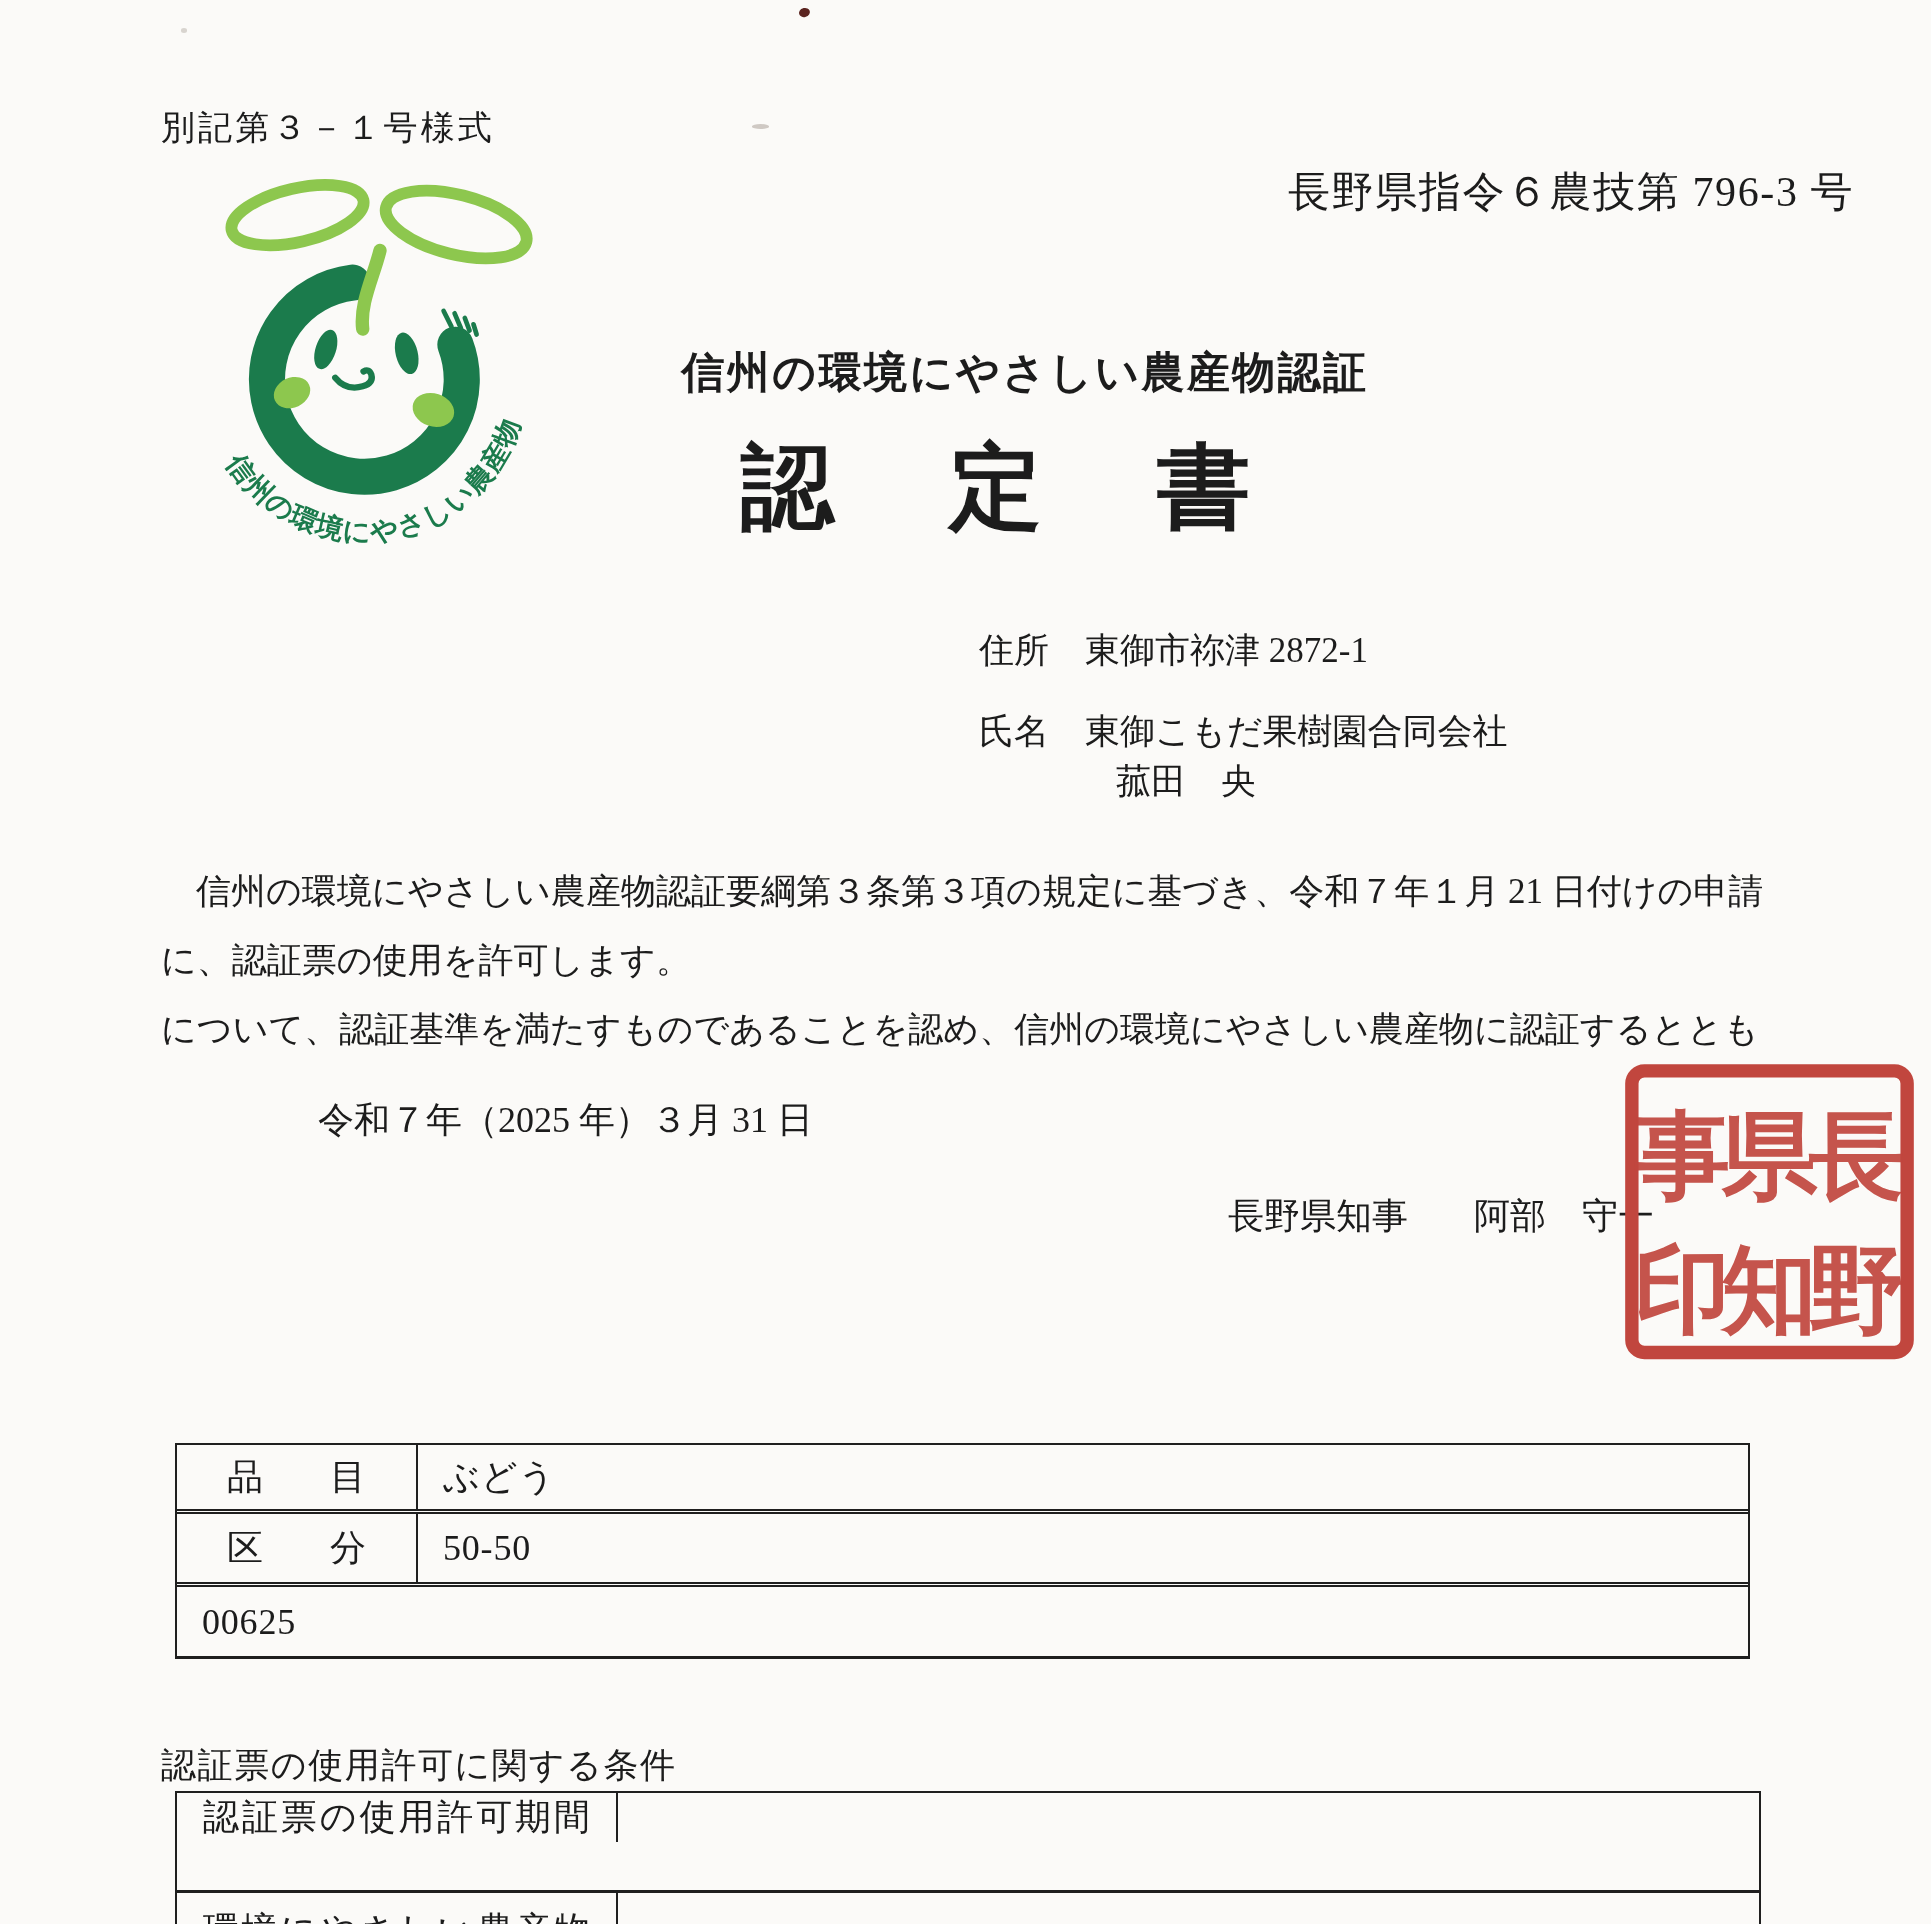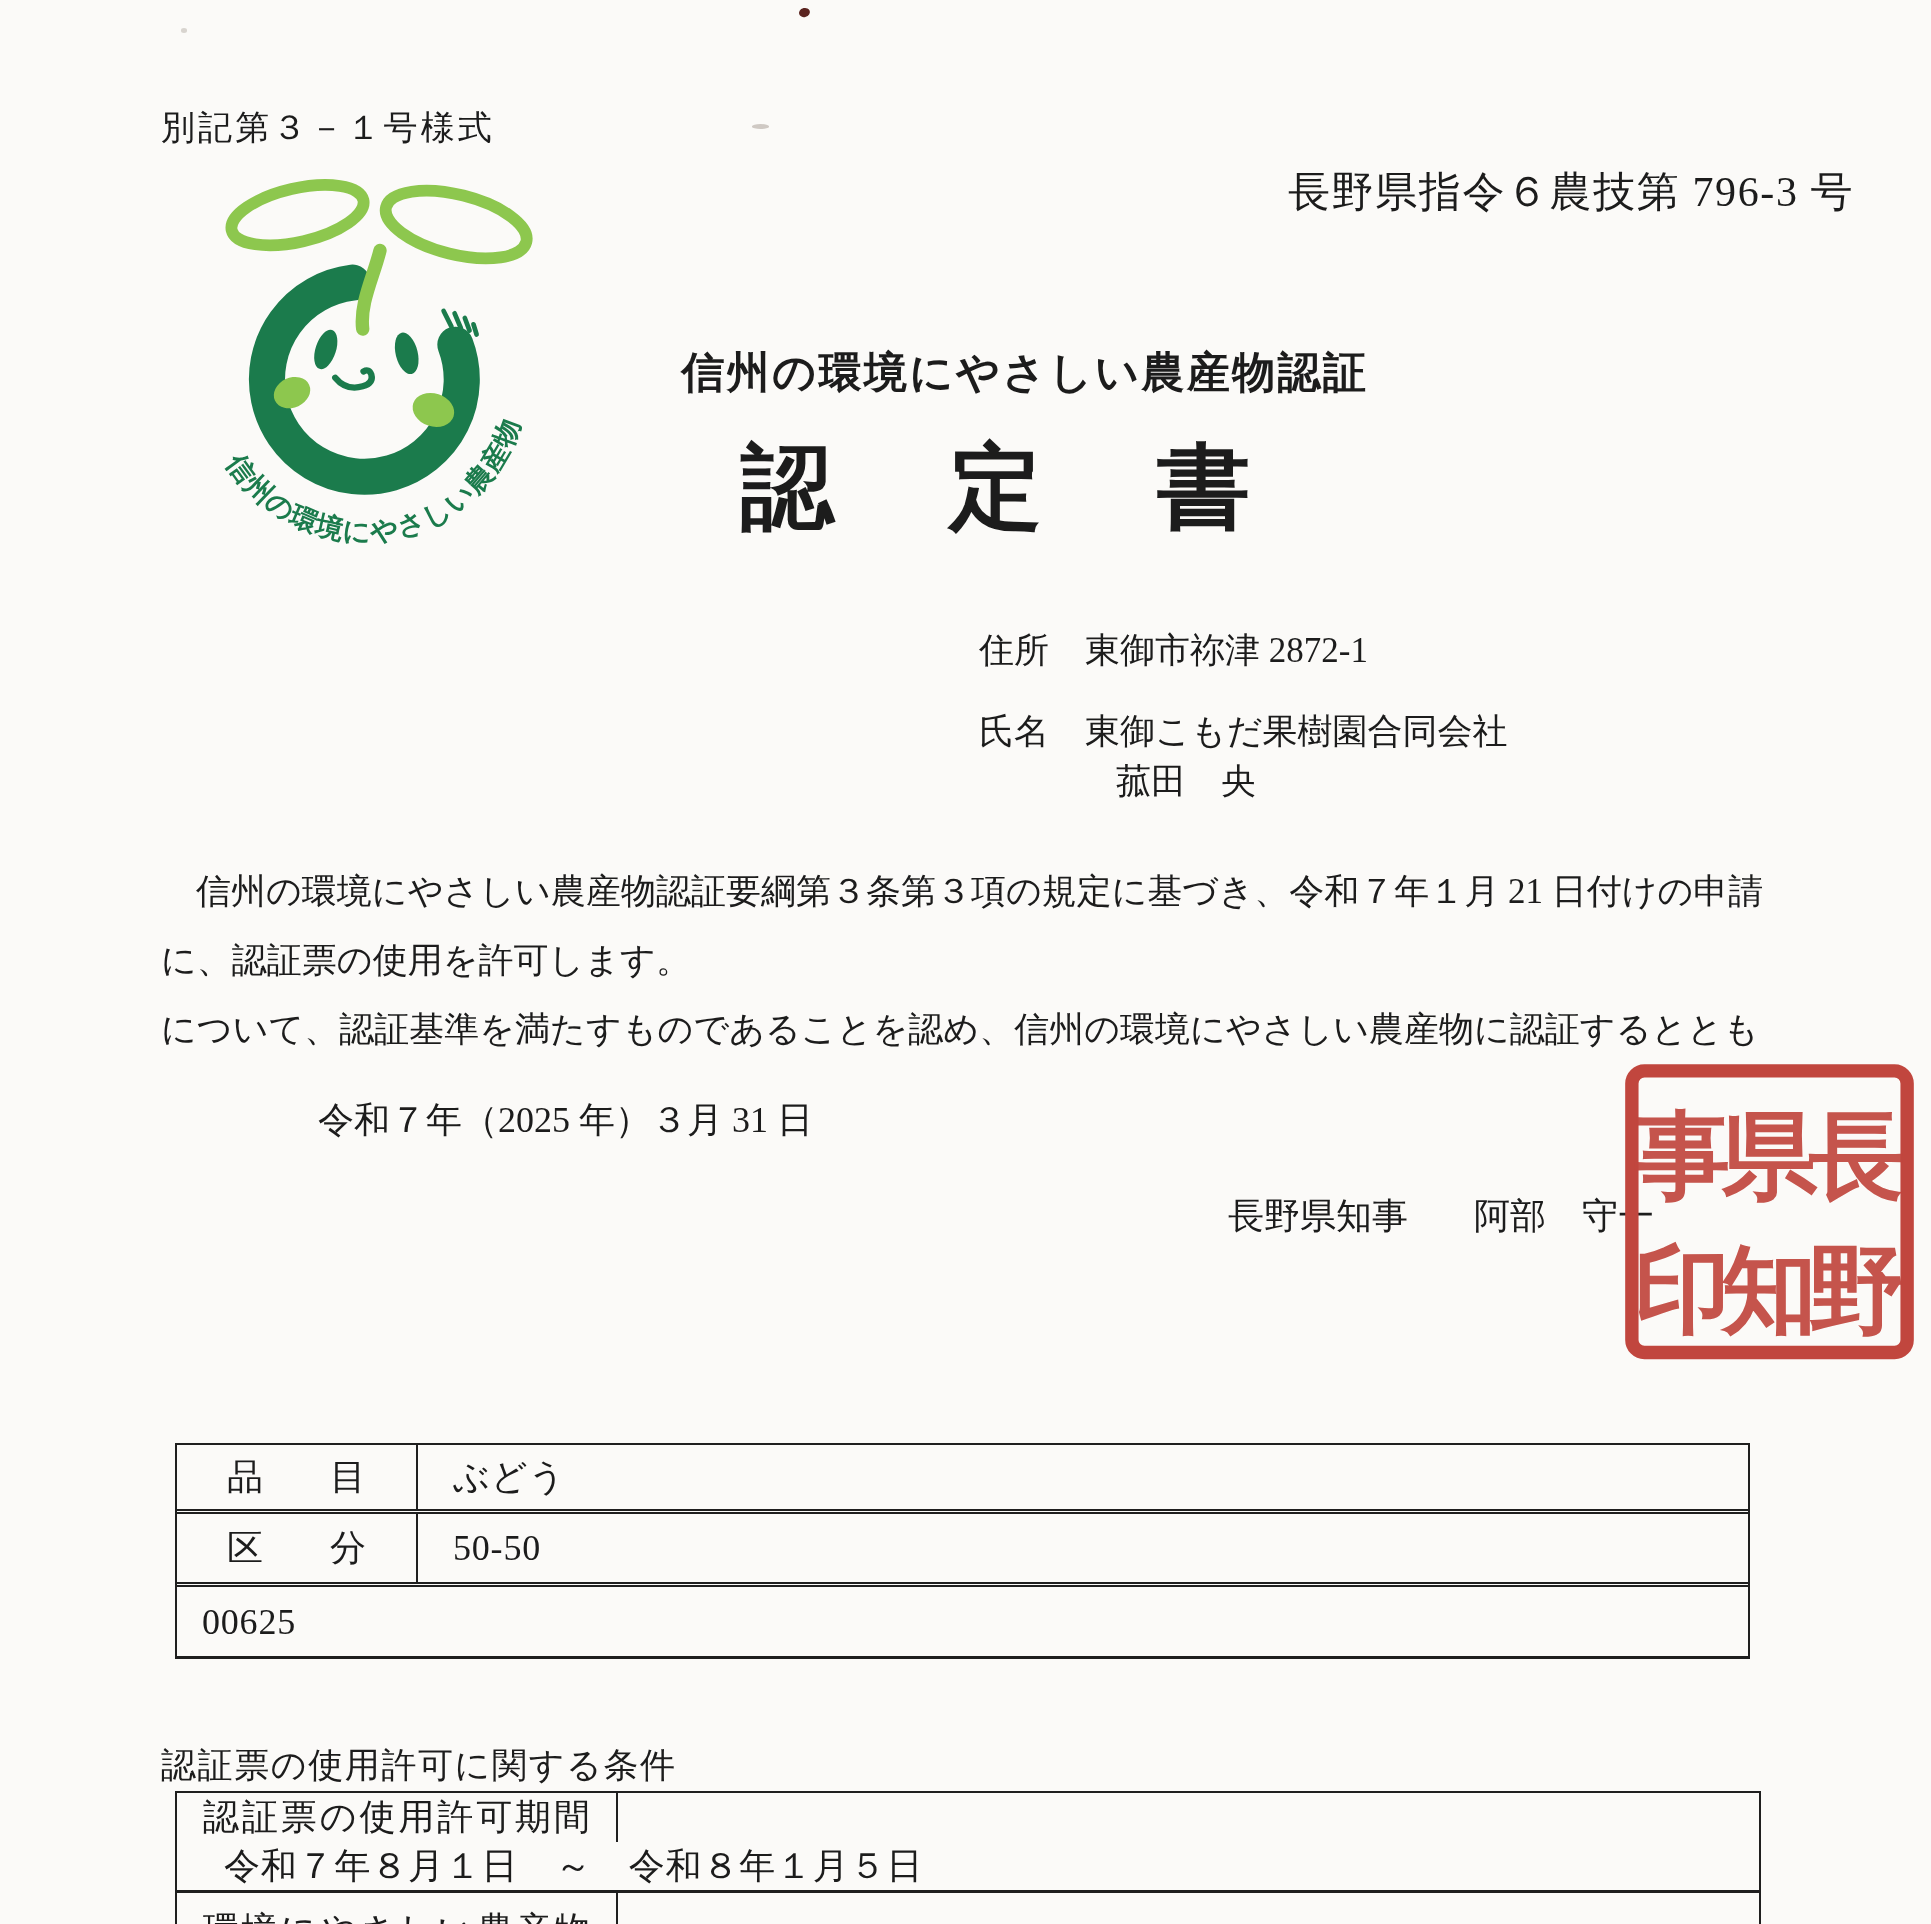--- a/index.html
+++ b/index.html
@@ -35,21 +35,21 @@
   
   .date-line{left:318px;top:1096px;font-size:36px;}
   .signer-line{left:1228px;top:1192px;font-size:36px;}
   .signer-title{margin-right:66px;}
   
   .cert-table{
     left:175px;top:1443px;width:1575px;
     border:2.4px solid #1f1f1f;border-bottom-width:3.1px;
     box-sizing:border-box;background:transparent;
   }
-  .cert-table .trow{display:flex;box-sizing:border-box;gap:10px;}
+  .cert-table .trow{display:flex;box-sizing:border-box;}
   .cert-table .trow + .trow{border-top:5.5px double #1f1f1f;}
   .cert-table .tlabel{
     width:241px;box-sizing:border-box;border-right:2.4px solid #1f1f1f;
     display:flex;align-items:center;flex:none;
   }
   .cert-table .tlabel > div{
     width:100%;padding:0 50px;font-size:36px;
     text-align:justify;text-align-last:justify;
   }
   .cert-table .tvalue{
@@ -176,21 +176,20 @@
     <div class="tvalue">00625</div>
   </div>
 </div>
 
 <div class="abs cond-heading">認証票の使用許可に関する条件</div>
 <div class="abs cond-table">
   <div class="trow cr1">
     <div class="tlabel">
         <div>認証票の使用許可期間</div>
       </div>
-    <div class="tvalue">令和７年８月１日　～　令和８年１月５日</div>
   </div>
   <div class="trow cr2">
     <div class="tlabel">
         <div>環境にやさしい農産物の</div>
       </div>
     <div class="tvalue"></div>
   </div>
 </div>
 
 <div class="artifact red"></div>

